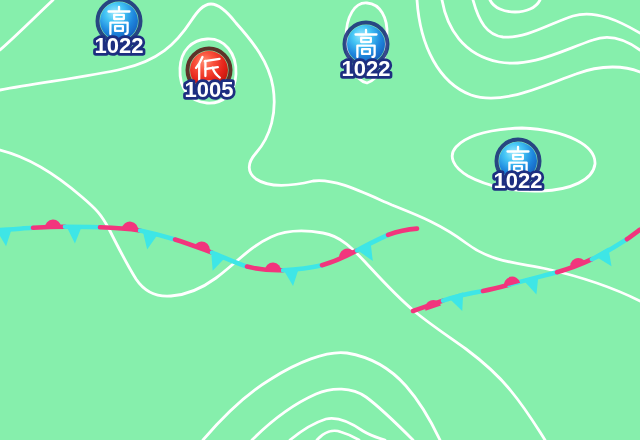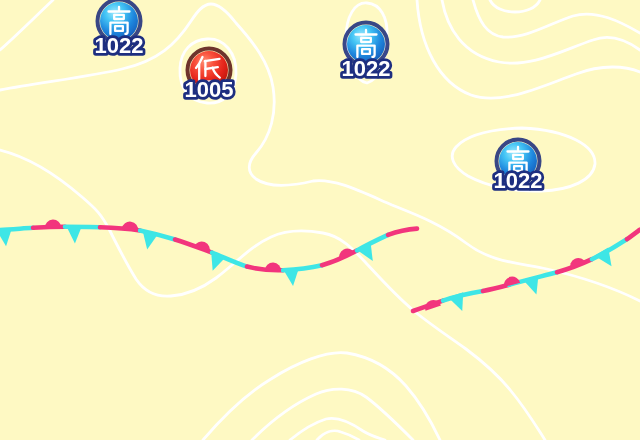--- a/index.html
+++ b/index.html
@@ -1,16 +1,16 @@
 <!DOCTYPE html>
 <html><head>
 <meta charset="utf-8">
 <style>
   html,body{margin:0;padding:0;background:#000;}
-  #stage{width:640px;height:440px;position:relative;overflow:hidden;background:#fef9c3;}
+  #stage{width:640px;height:440px;position:relative;overflow:hidden;background:#86efac;}
   svg{display:block;}
   .contour{fill:none;stroke:#ffffff;stroke-width:2.8;stroke-linecap:round;}
   .front-seg{fill:none;stroke-width:4.6;stroke-linecap:round;}
   .plabel{font-family:"Liberation Sans","DejaVu Sans",sans-serif;font-weight:bold;font-size:22px;
           fill:#ffffff;paint-order:stroke;stroke:#1d2e80;stroke-width:5.5px;stroke-linejoin:round;
           text-anchor:middle;}
   .glyph{fill:none;stroke:#ffffff;stroke-width:2.3;stroke-linecap:round;stroke-linejoin:round;}
 </style>
 </head>
 <body>

